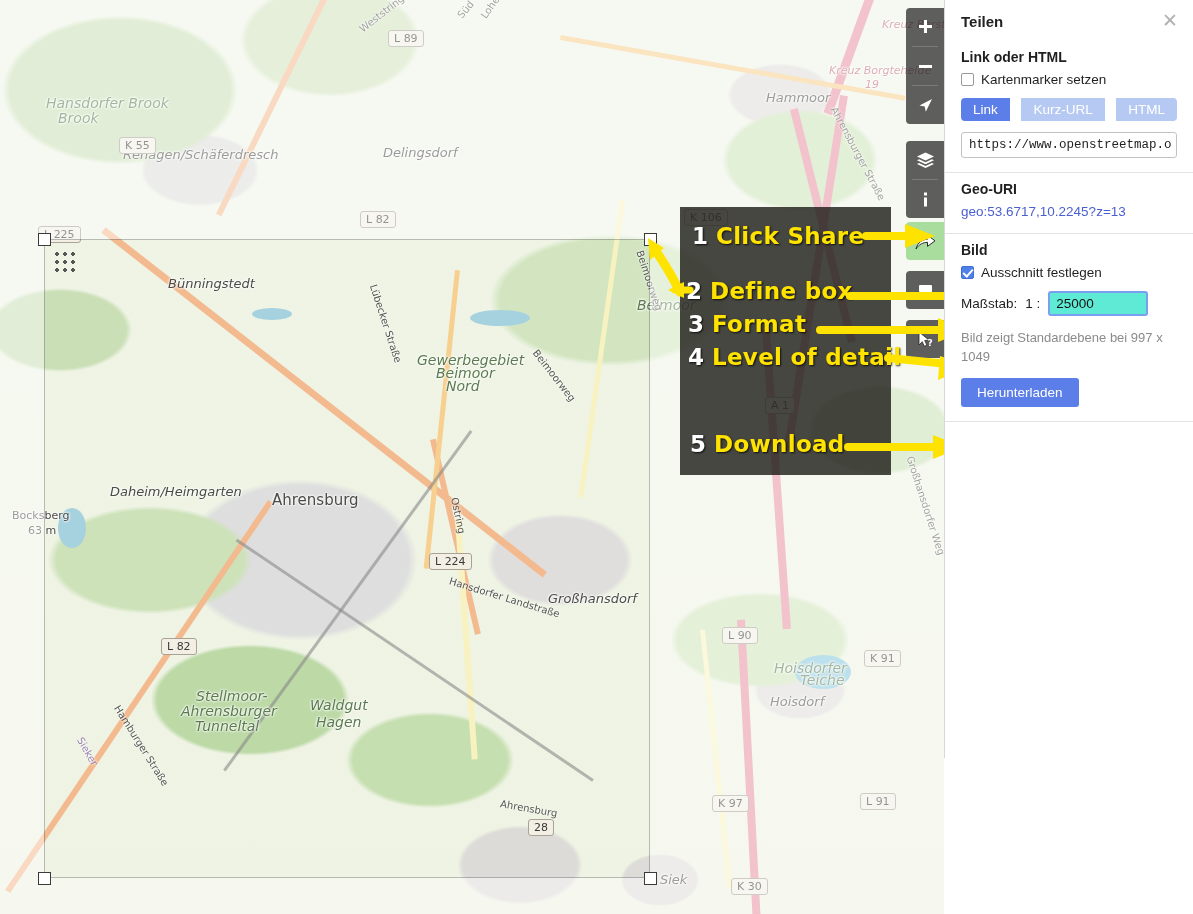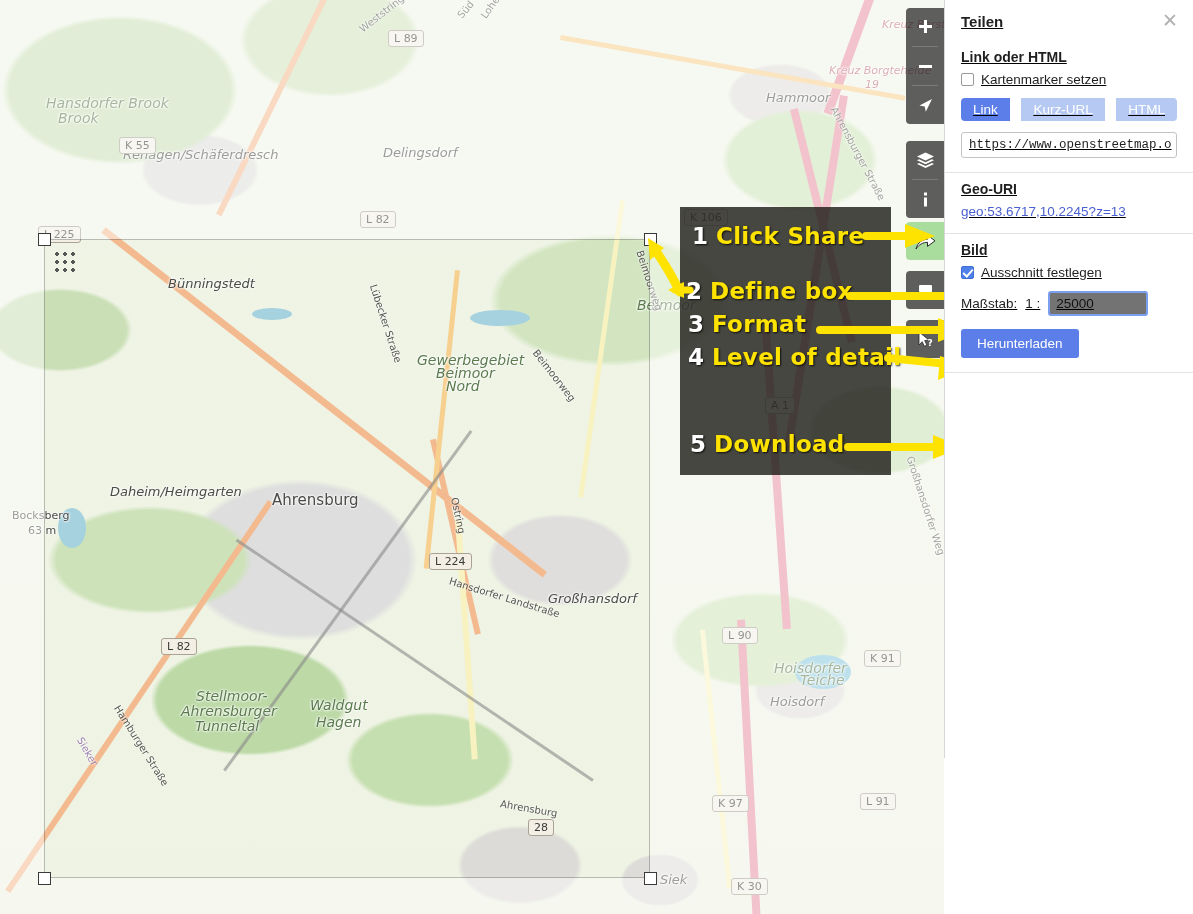--- a/index.html
+++ b/index.html
@@ -144,21 +144,20 @@
   }
   .arrow-svg { position: absolute; pointer-events: none; overflow: visible; }
 
   
   #sidebar {
     position: absolute; left: 944px; top: 0;
     width: 249px; height: 758px;
     background: #ffffff;
     border-left: 1px solid #d8d8d8;
     font-family: "Liberation Sans", sans-serif;
-    text-decoration: underline;
   }
   .sb-header {
     position: relative;
     padding: 13px 16px 11px 16px;
   }
   .sb-title { font-size: 15px; font-weight: bold; color: #222; }
   .sb-close {
     position: absolute; right: 14px; top: 12px;
     width: 18px; height: 18px;
     color: #b2b2b2; font-size: 19px; line-height: 17px;
@@ -226,21 +225,21 @@
   }
   .select-arrows {
     position: absolute; right: 7px; top: 50%;
     transform: translateY(-50%);
     font-size: 8px; line-height: 7px; color: #333;
     display: flex; flex-direction: column;
     font-family: "DejaVu Sans", sans-serif;
   }
   .scale-input {
     border: 2px solid #7a9ef0; border-radius: 3px;
-    background: #737373;
+    background: #5eead4;
     padding: 3px 6px;
     font-size: 13.5px; color: #111;
     width: 100px;
     outline: none;
   }
   .hint { font-size: 13px; color: #8b8b8b; line-height: 1.45; margin-bottom: 11px; }
   .dl-btn {
     display: inline-block;
     background: #5b7ee8; color: #fff;
     font-size: 13.5px;
@@ -511,20 +510,21 @@
         <span class="sb-checklabel">Ausschnitt festlegen</span>
       </div>
 
 
       <div class="row-inline">
         <span class="lbl">Maßstab:</span>
         <span class="lbl">1 :</span>
         <span class="scale-input">25000</span>
       </div>
 
+      <div class="hint">Bild zeigt Standardebene bei 997 x 1049</div>
 
       <div class="dl-btn">Herunterladen</div>
     </div>
 
     <div class="sb-divider"></div>
   </div>
 
 </div>
 
 </body></html>

